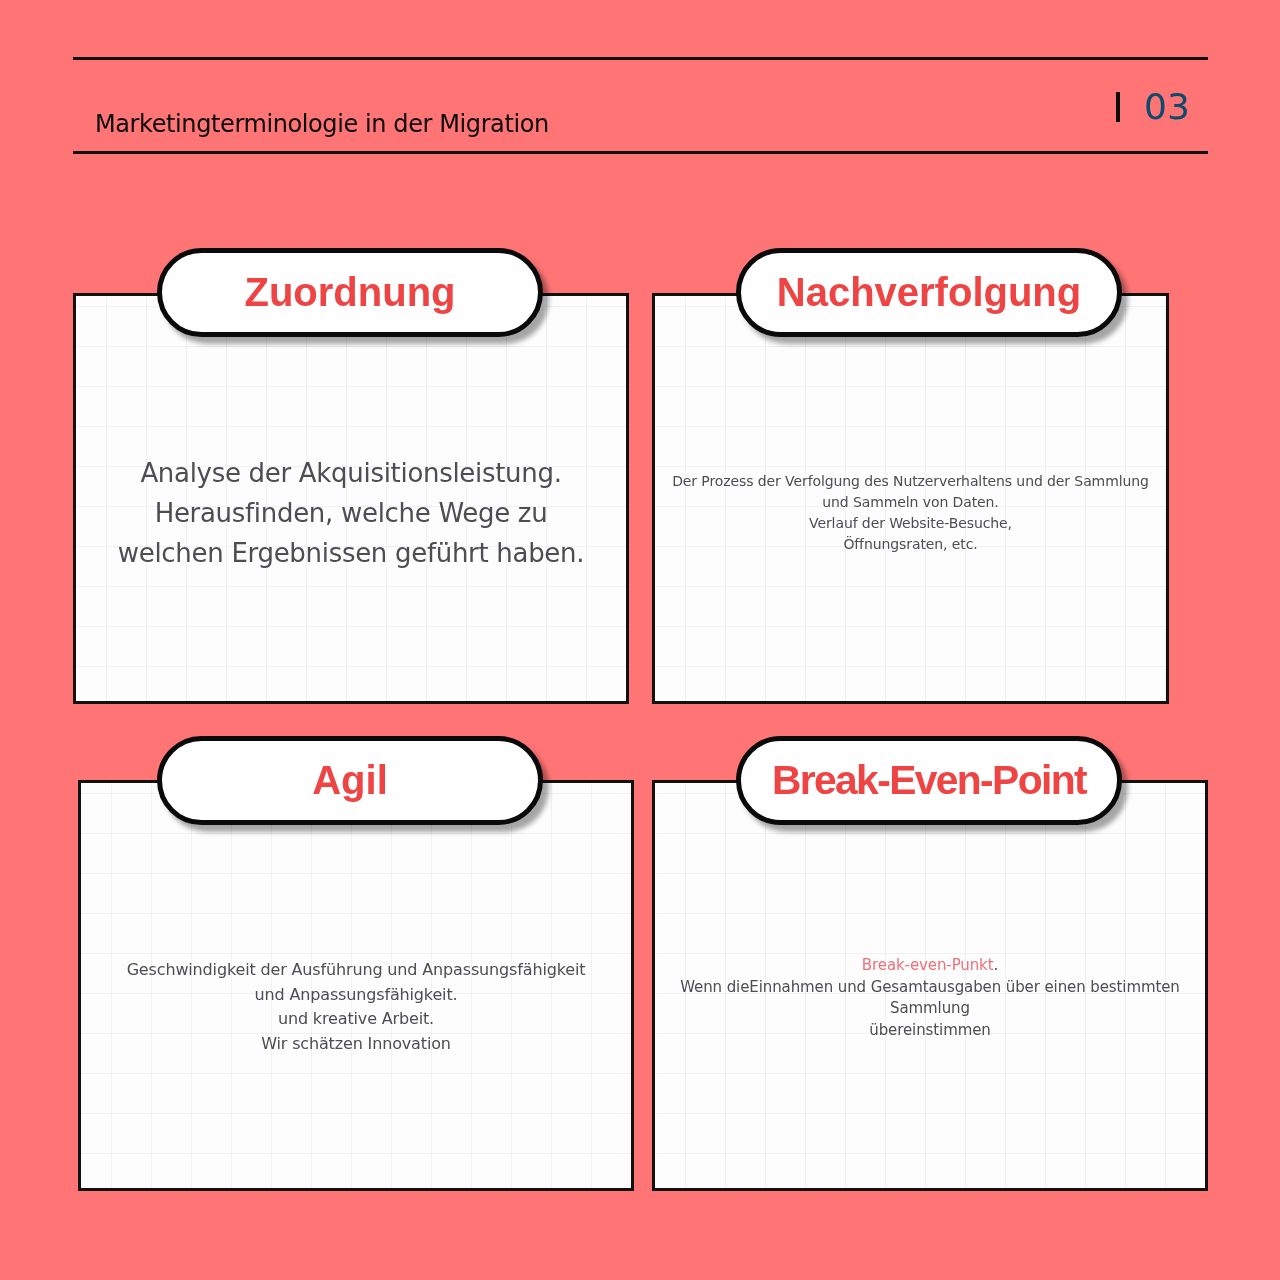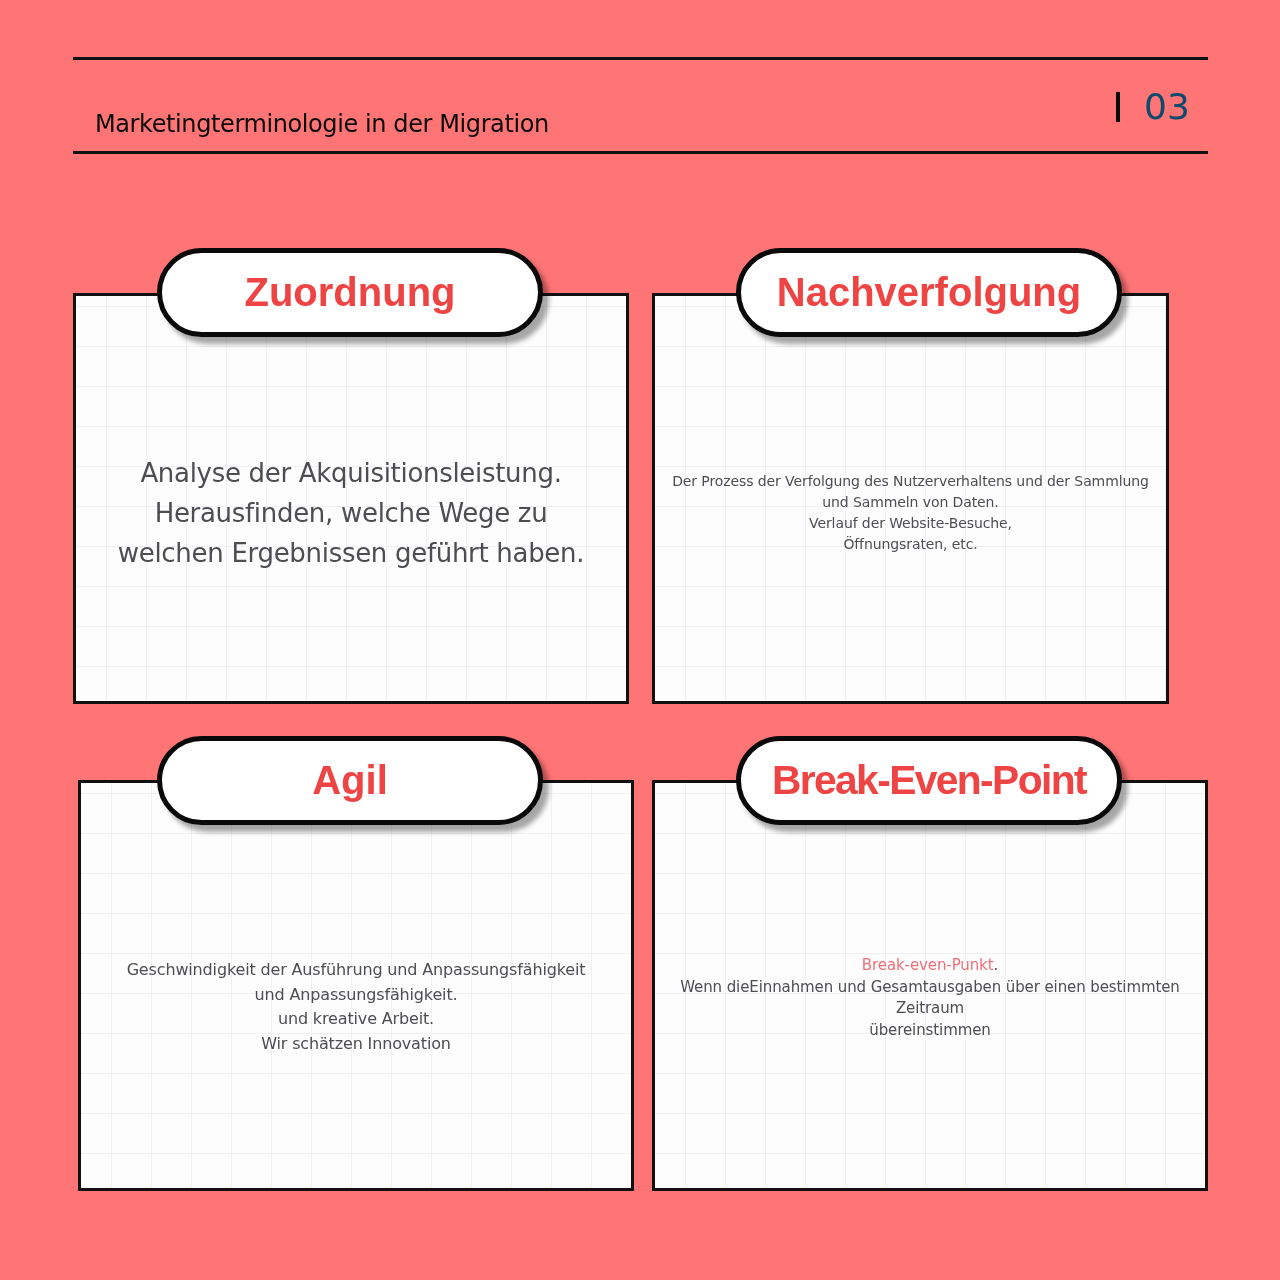--- a/index.html
+++ b/index.html
@@ -128,16 +128,16 @@
   </div>
 </div>
 
 <div class="pill p4">
   <span>Break-Even-Point</span>
 </div>
 <div class="card br">
   <div class="body-text">
     <span class="line"><span class="accent">Break-even-Punkt</span><span>.</span></span>
     <span class="line">Wenn dieEinnahmen und Gesamtausgaben über einen bestimmten</span>
-    <span class="line">Zeitraum</span>
+    <span class="line">Sammlung</span>
     <span class="line">übereinstimmen</span>
   </div>
 </div>
 
 </body></html>

